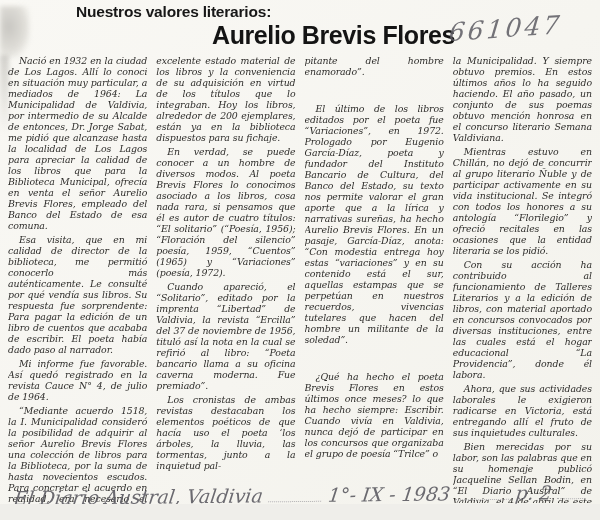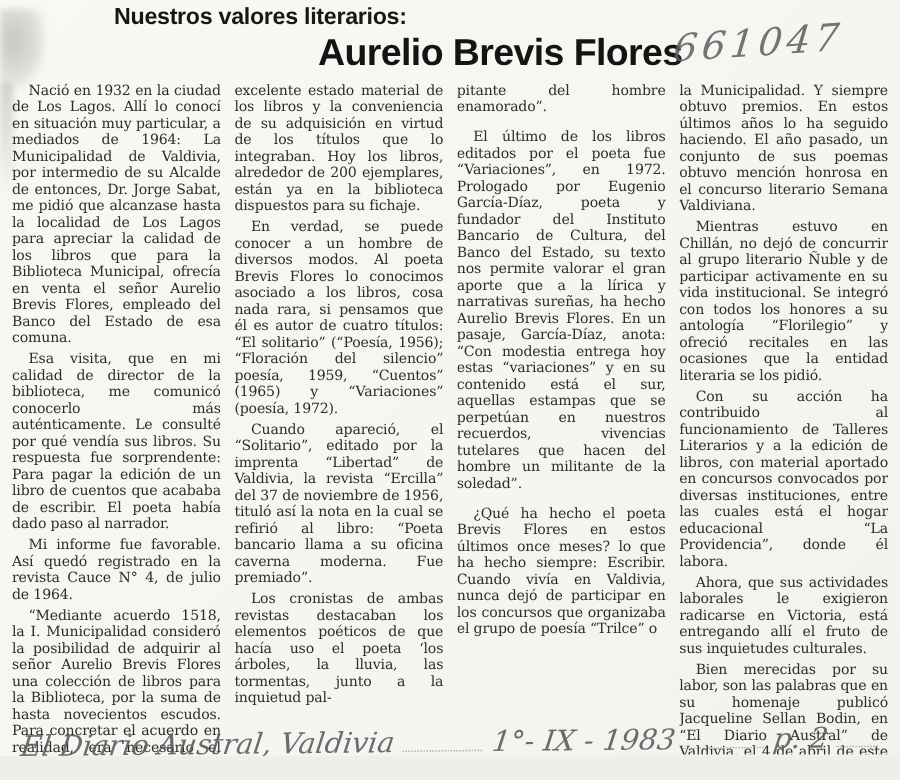--- a/index.html
+++ b/index.html
@@ -43,25 +43,25 @@
     transform:rotate(-4deg) skewX(-10deg);
     white-space:nowrap;opacity:.85;
   }
   .columns{
     position:absolute;top:55px;left:8px;width:584px;
     display:flex;gap:9px;
   }
   .col{
     flex:1 1 0;min-width:0;height:448px;overflow:hidden;
     font-size:9.4px;line-height:11px;letter-spacing:-.1px;
-    color:#2d2c2a;text-align:justify;
+    color:#2d2c2a;text-align:justify;font-style:italic;
   }
   .col p{margin:0 0 3px;text-indent:11px;}
   .col p.noindent{text-indent:0;}
-  .col p.gap{margin-top:9px;}
+  .col p.gap{margin-top:26px;}
   .hw-bottom{
     position:absolute;top:484px;left:14px;width:578px;
     display:flex;align-items:baseline;
     font-size:19px;opacity:.9;
     transform:rotate(-0.6deg) skewX(-8deg);
     white-space:nowrap;
   }
   .hw-spacer{
     flex:1 1 auto;border-bottom:1.5px dotted #8a8990;height:12px;
     margin:0 6px;min-width:16px;opacity:.7;
@@ -76,21 +76,21 @@
   <div class="edge-streak"></div>
 
   <div class="kicker">Nuestros valores literarios:</div>
   <h1 class="title">Aurelio Brevis Flores</h1>
   <div class="hw hw-code">661047</div>
 
   <div class="columns">
 
     <div class="col">
       <p>Nació en 1932 en la ciudad de Los Lagos. Allí lo conocí en situación muy particular, a mediados de 1964: La Municipalidad de Valdivia, por intermedio de su Alcalde de entonces, Dr. Jorge Sabat, me pidió que alcanzase hasta la localidad de Los Lagos para apreciar la calidad de los libros que para la Biblioteca Municipal, ofrecía en venta el señor Aurelio Brevis Flores, empleado del Banco del Estado de esa comuna.</p>
-      <p>Esa visita, que en mi calidad de director de la biblioteca, me comunicó conocerlo más auténticamente. Le consulté por qué vendía sus libros. Su respuesta fue sorprendente: Para pagar la edición de un libro de cuentos que acababa de escribir. El poeta había dado paso al narrador.</p>
+      <p>Esa visita, que en mi calidad de director de la biblioteca, me permitió conocerlo más auténticamente. Le consulté por qué vendía sus libros. Su respuesta fue sorprendente: Para pagar la edición de un libro de cuentos que acababa de escribir. El poeta había dado paso al narrador.</p>
       <p>Mi informe fue favorable. Así quedó registrado en la revista Cauce N° 4, de julio de 1964.</p>
       <p>“Mediante acuerdo 1518, la I. Municipalidad consideró la posibilidad de adquirir al señor Aurelio Brevis Flores una colección de libros para la Biblioteca, por la suma de hasta novecientos escudos. Para concretar el acuerdo en realidad, era necesario el informe del director. Con fecha 2 de julio, éste comunicó el</p>
     </div>
 
     <div class="col">
       <p class="noindent">excelente estado material de los libros y la conveniencia de su adquisición en virtud de los títulos que lo integraban. Hoy los libros, alrededor de 200 ejemplares, están ya en la biblioteca dispuestos para su fichaje.</p>
       <p>En verdad, se puede conocer a un hombre de diversos modos. Al poeta Brevis Flores lo conocimos asociado a los libros, cosa nada rara, si pensamos que él es autor de cuatro títulos: “El solitario” (“Poesía, 1956); “Floración del silencio” poesía, 1959, “Cuentos” (1965) y “Variaciones” (poesía, 1972).</p>
       <p>Cuando apareció, el “Solitario”, editado por la imprenta “Libertad” de Valdivia, la revista “Ercilla” del 37 de noviembre de 1956, tituló así la nota en la cual se refirió al libro: “Poeta bancario llama a su oficina caverna moderna. Fue premiado”.</p>
       <p>Los cronistas de ambas revistas destacaban los elementos poéticos de que hacía uso el poeta ‘los árboles, la lluvia, las tormentas, junto a la inquietud pal-</p>
     </div>

